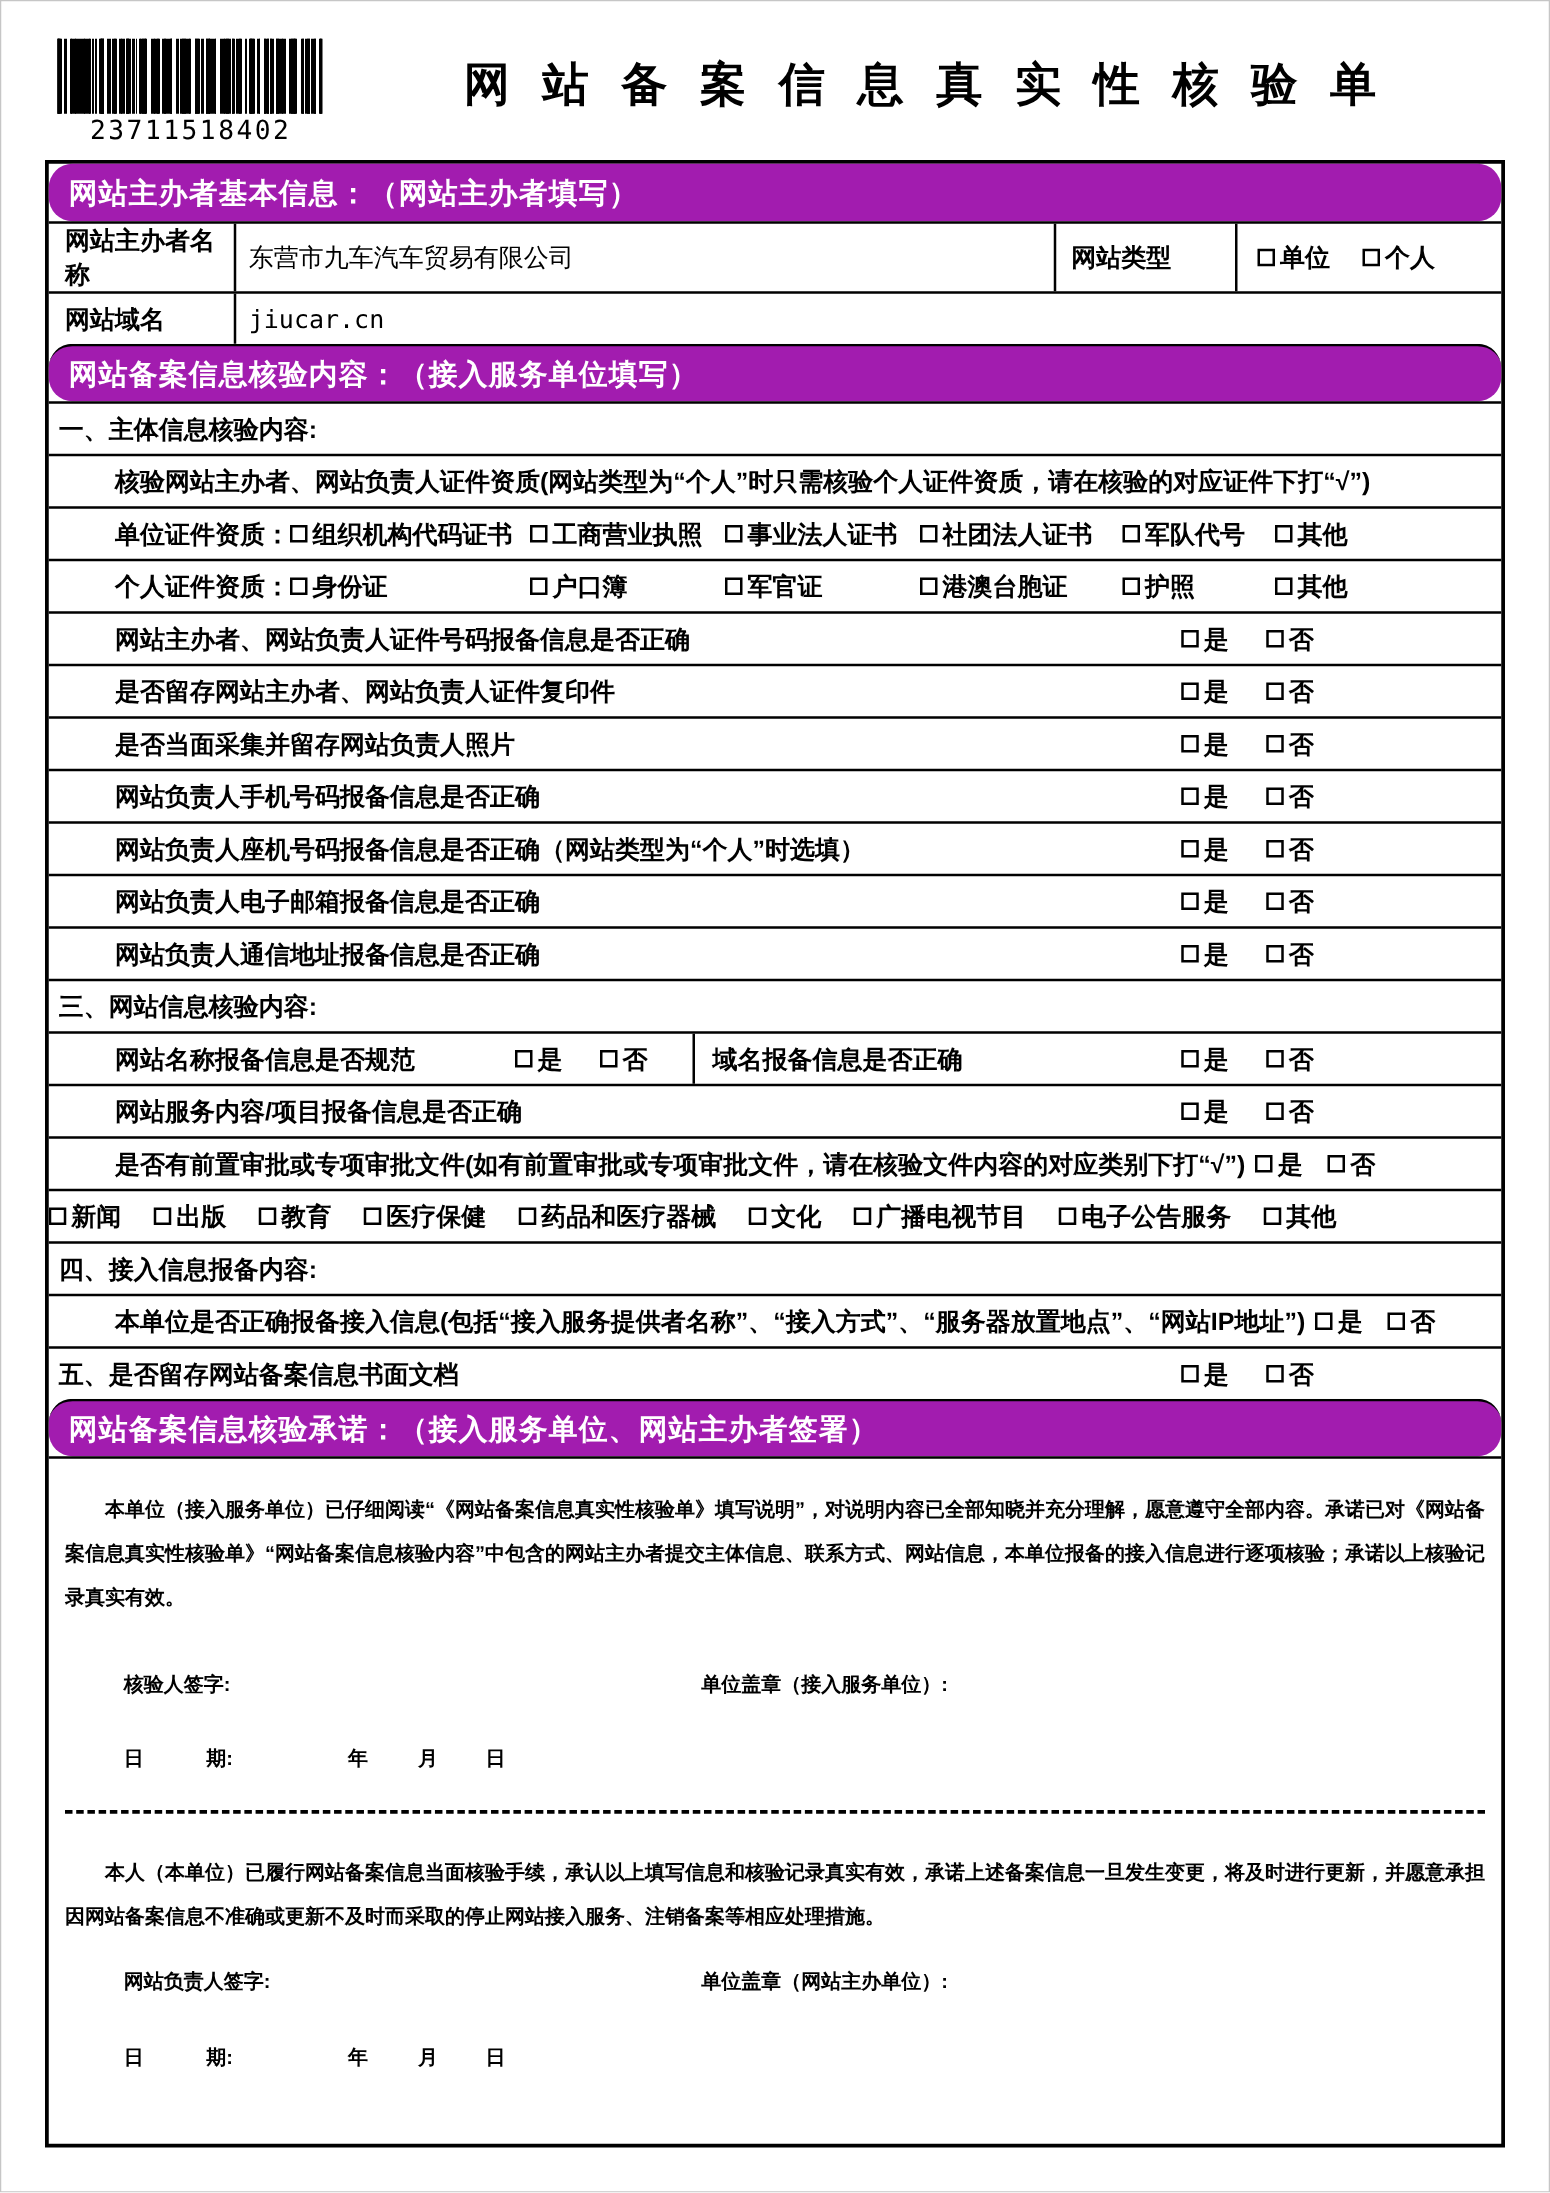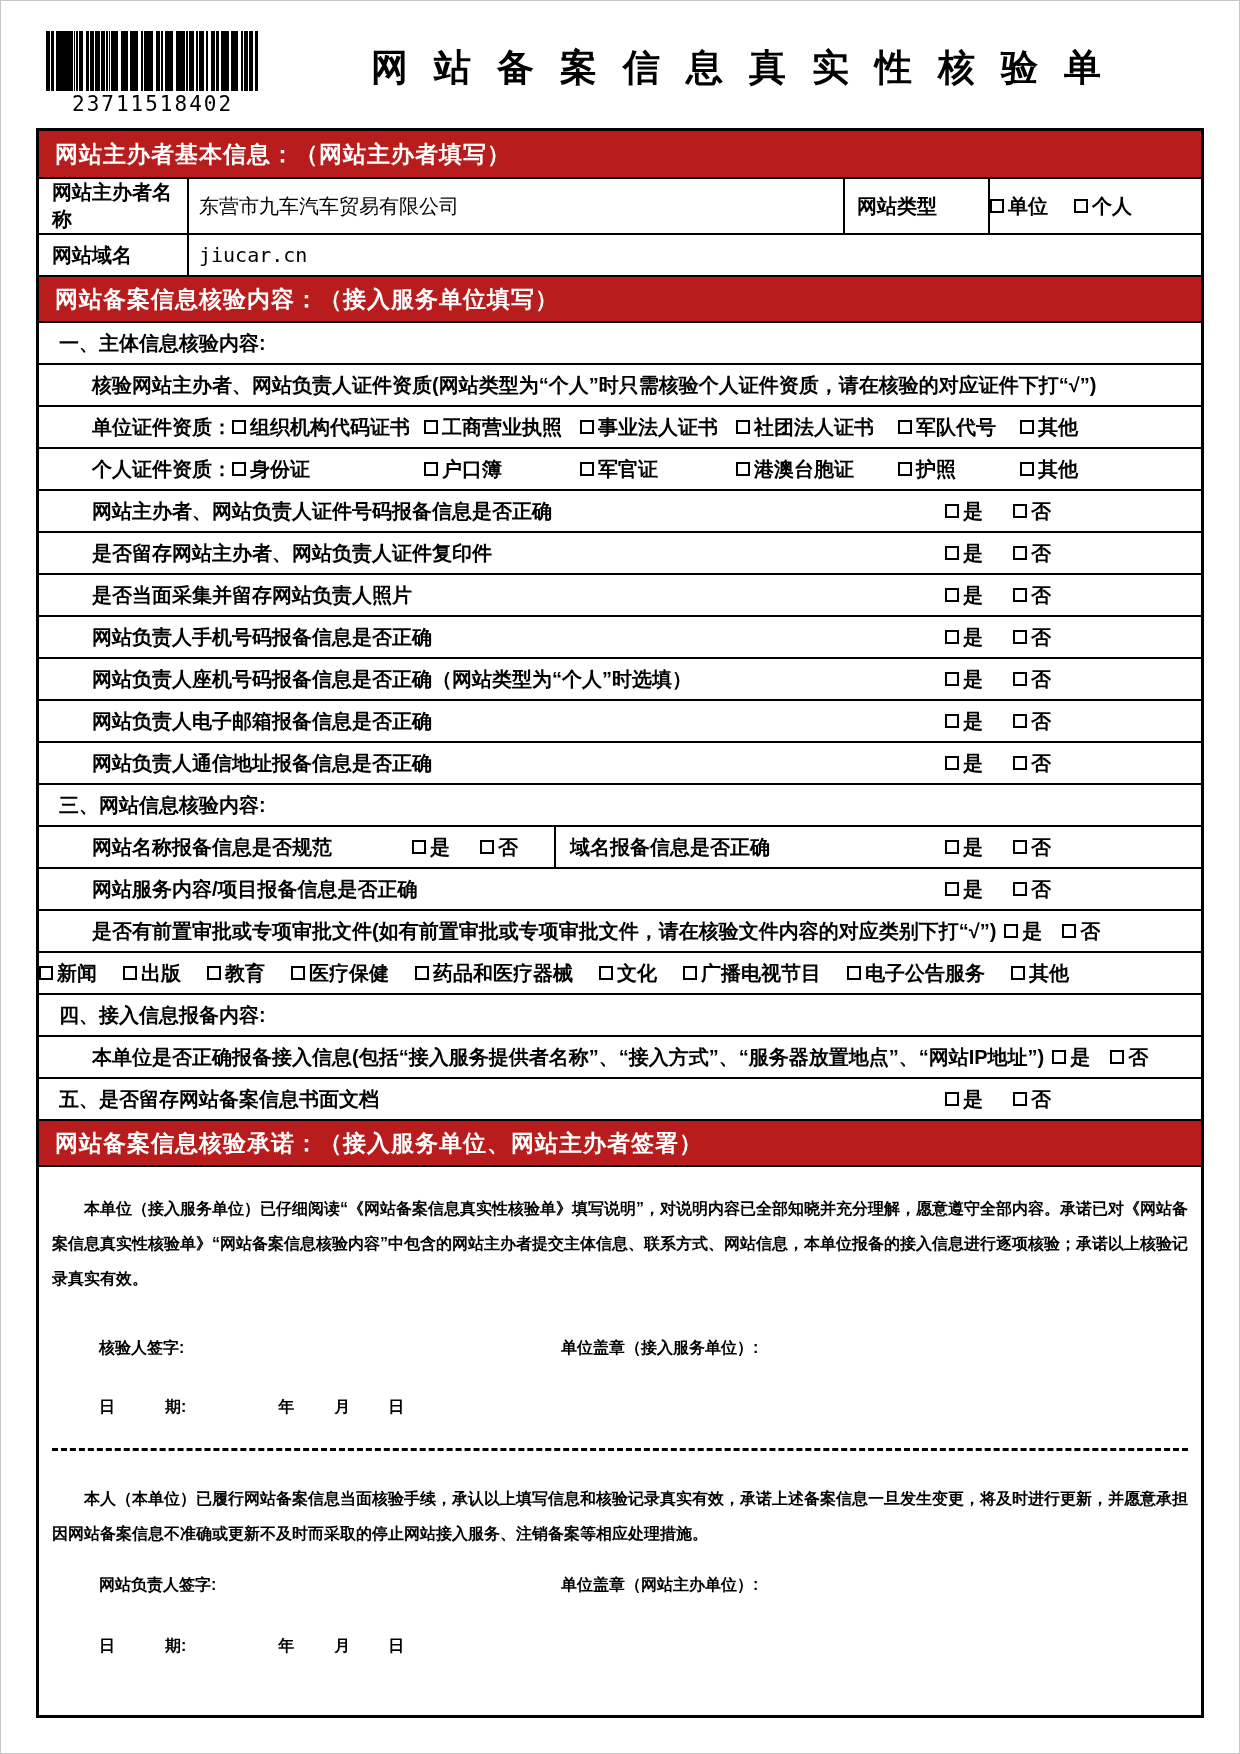--- a/index.html
+++ b/index.html
@@ -21,35 +21,35 @@
       repeating-linear-gradient(90deg,#000 0 4px,transparent 4px 11px),
       repeating-linear-gradient(90deg,#000 0 1px,transparent 1px 7px),
       repeating-linear-gradient(90deg,#000 0 3px,transparent 3px 17px);
   }
   .bc-num { font-family:"DejaVu Sans Mono","Liberation Mono",monospace; font-size:21px; letter-spacing:2px; padding-left:26px; margin-top:1px; }
   .doc-title { flex:1; text-align:center; font-size:37px; font-weight:700; letter-spacing:26px; padding-top:12px; white-space:nowrap; text-indent:26px; }
 
   
   .form { margin:0 35px; border:3px solid #000; }
   .bar {
-    background:#b91c1c; color:#ffffff; font-weight:700; font-size:23px;
+    background:#a21caf; color:#ffffff; font-weight:700; font-size:23px;
     min-height:46px; display:flex; align-items:center; padding:6px 16px;
-    letter-spacing:1px; border-top:2px solid #000;
+    letter-spacing:1px; border-top:2px solid #000;border-radius:19px;
   }
   .form > :first-child { border-top:none; }
   .row { display:flex; align-items:center; min-height:42px; border-top:2px solid #000; font-size:20px; font-weight:700; }
 
   
   .cell-label { width:148px; flex:none; padding-left:13px; align-self:stretch; display:flex; align-items:center; }
   .cell-value { flex:1; border-left:2px solid #000; padding-left:10px; align-self:stretch; display:flex; align-items:center; font-weight:400; }
   .cell-type { width:145px; flex:none; border-left:2px solid #000; padding-left:12px; align-self:stretch; display:flex; align-items:center; }
-  .cell-typeopts { width:213px; flex:none; border-left:2px solid #000; padding-left:0; align-self:stretch; display:flex; align-items:center; gap:26px; }
+  .cell-typeopts { width:213px; flex:none; border-left:2px solid #000; padding-left:16px; align-self:stretch; display:flex; align-items:center; gap:26px; }
   .mono { font-family:"DejaVu Sans Mono","Liberation Mono",monospace; font-size:20px; }
 
-  .ind1 { padding-left:20px; }
+  .ind1 { padding-left:8px; }
   .ind2 { padding-left:53px; }
 
   .cb { width:14px; height:14px; border:2px solid #000; display:inline-block; flex:none; background:#fff; }
   .opt { display:inline-flex; align-items:center; gap:4px; white-space:nowrap; }
 
   .yn { margin-left:auto; display:flex; gap:30px; margin-right:150px; }
   .yn-in { display:inline-flex; gap:20px; margin-left:8px; margin-right:10px; }
 
   .certs { flex:1; display:grid; grid-template-columns:192px 156px 156px 162px 122px auto; align-items:center;text-align:right; }
 

